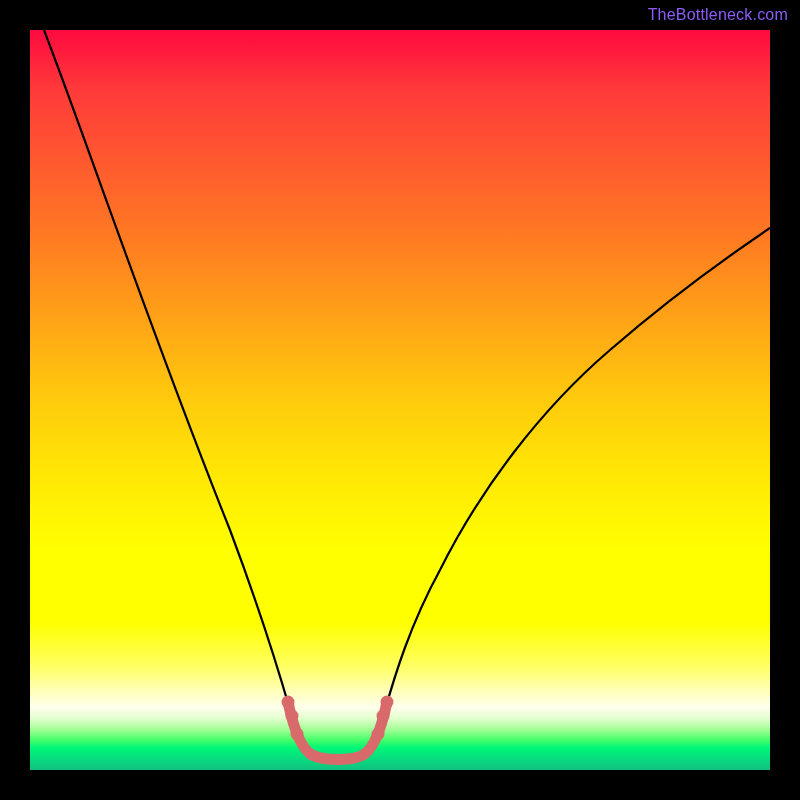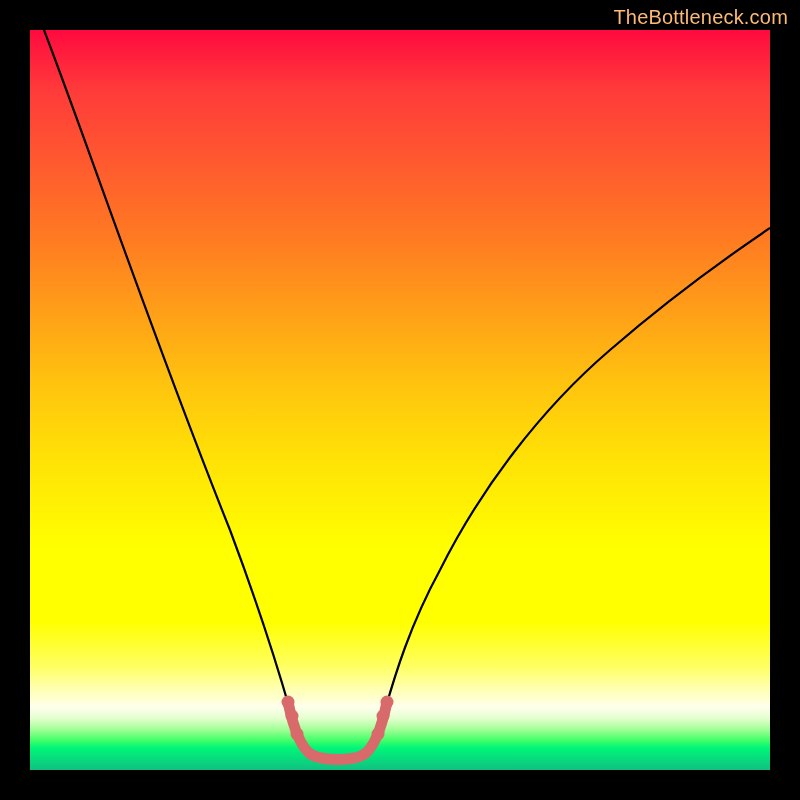--- a/index.html
+++ b/index.html
@@ -41,23 +41,23 @@
       #06e07d 98.2%,
       #0cce80 99.3%,
       #10c082 100%
     );
   }
   .watermark {
     position: absolute;
     top: 6px;
     right: 12px;
     font-family: Arial, Helvetica, sans-serif;
-    font-size: 20px;
+    font-size: 16px;
     font-weight: 400;
-    color: #fdba74;
+    color: #8b5cf6;
     letter-spacing: 0.2px;
   }
   svg.curve {
     position: absolute;
     inset: 0;
     width: 740px;
     height: 740px;
   }
 </style>
 </head>

